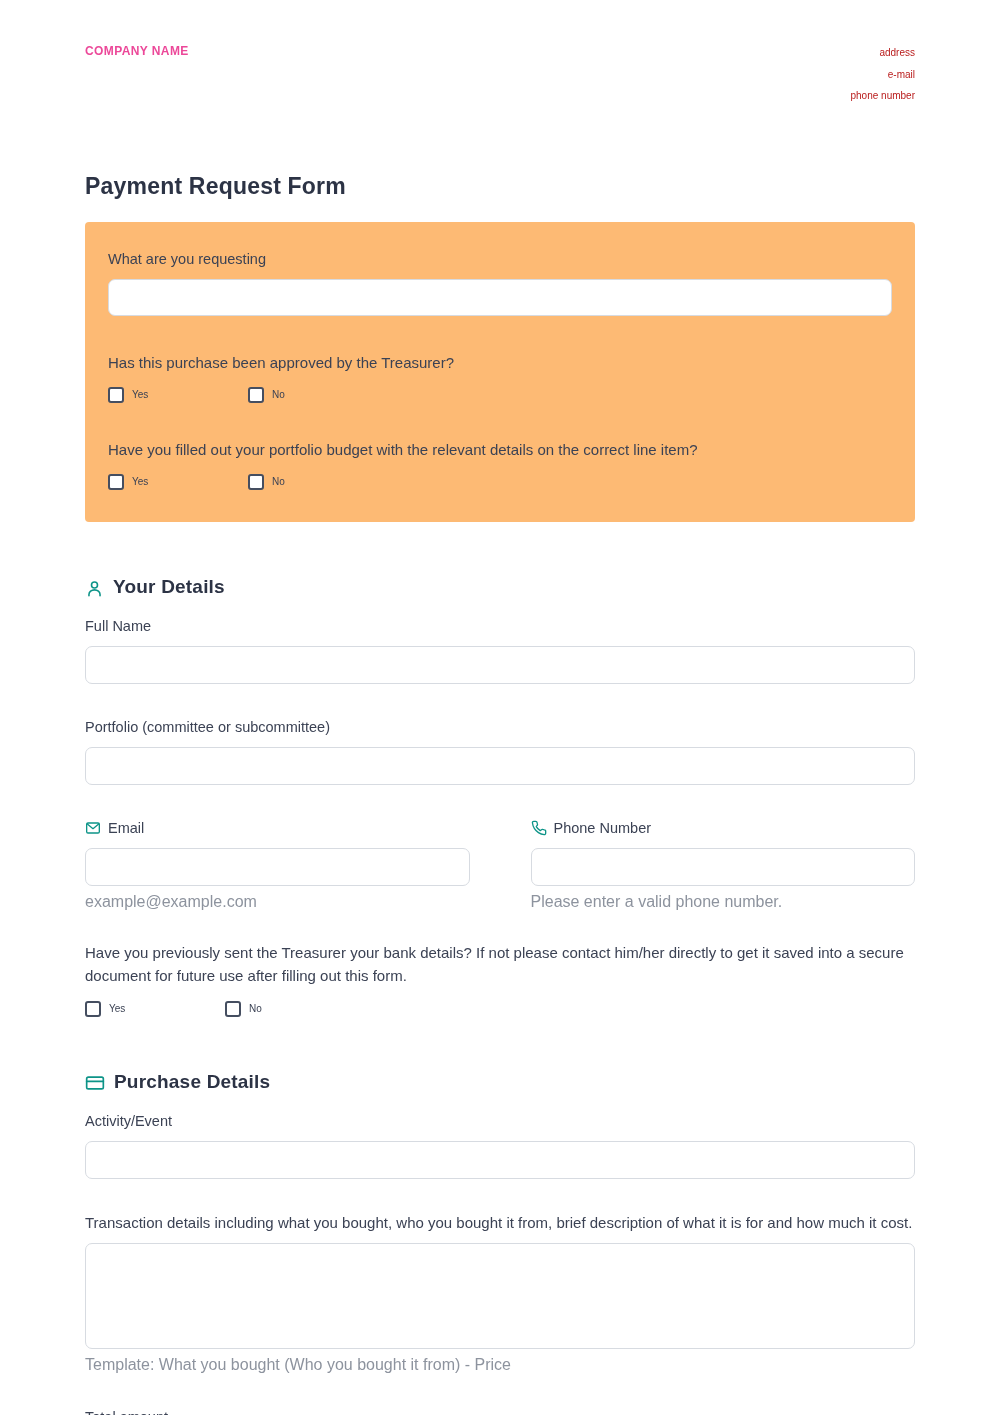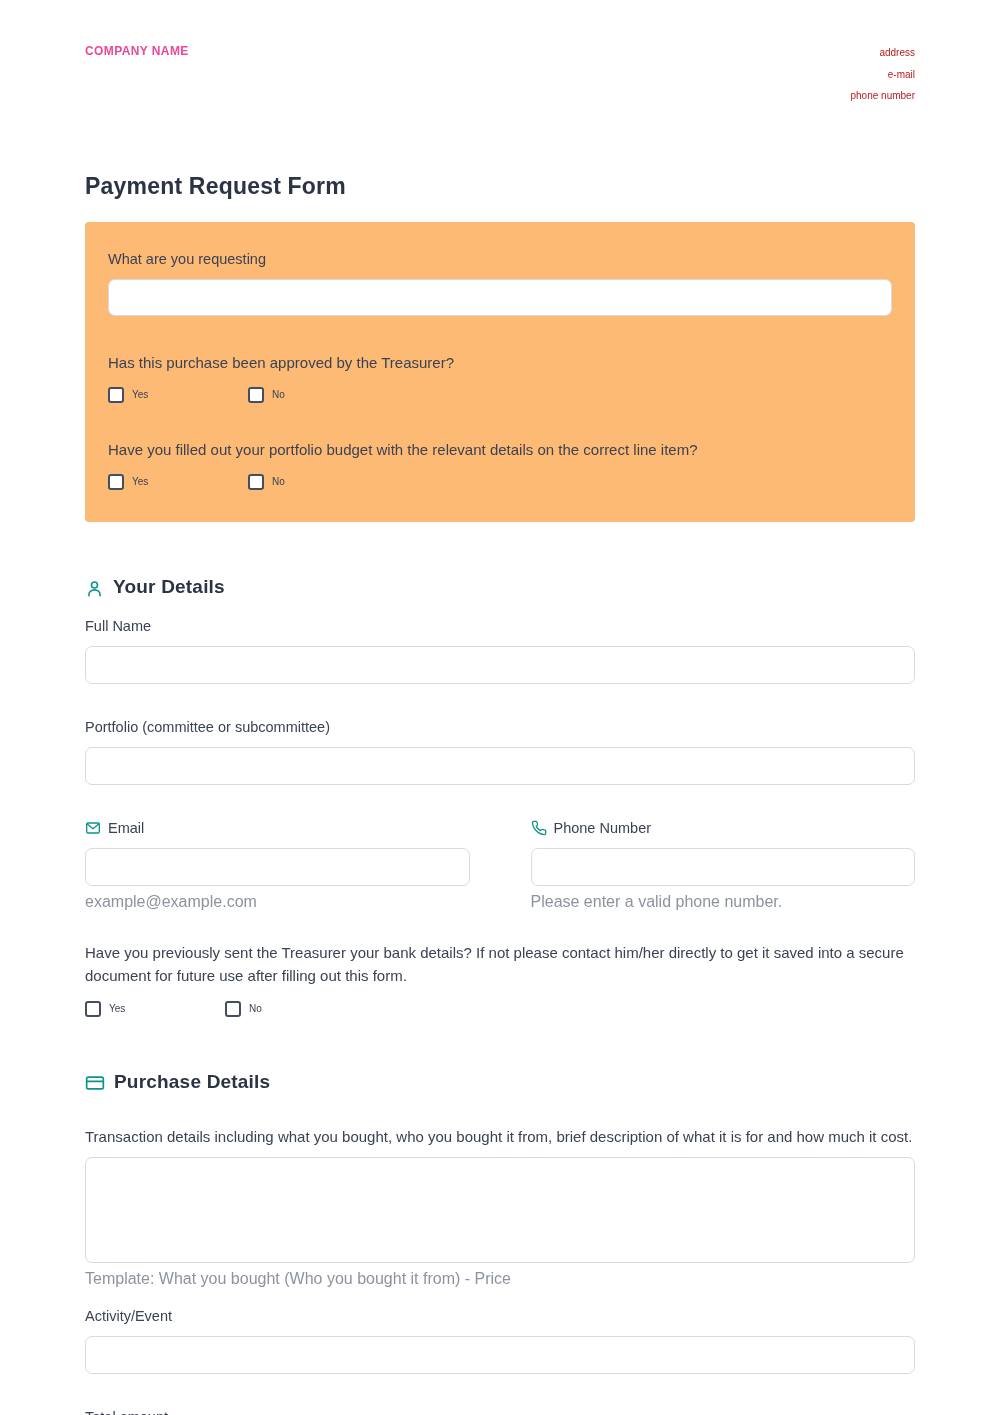--- a/index.html
+++ b/index.html
@@ -231,29 +231,29 @@
   <div class="section-header">
     <span class="icon">
       <svg class="teal-stroke" width="20" height="20" viewBox="0 0 24 24">
         <rect x="2" y="5" width="20" height="14" rx="2"></rect>
         <line x1="2" y1="10" x2="22" y2="10"></line>
       </svg>
     </span>
     <span class="section-title">Purchase Details</span>
   </div>
 
+  <div class="field-block first">
+    <div class="field-label">Activity/Event</div>
+    <input class="text-input" type="text" value="" style="">
+  </div>
+
   <div class="field-block">
     <div class="question-label">Transaction details including what you bought, who you bought it from, brief description of what it is for and how much it cost.</div>
     <textarea class="text-area" style=""></textarea>
     <div class="helper-text">Template: What you bought (Who you bought it from) - Price</div>
   </div>
 
-  <div class="field-block first">
-    <div class="field-label">Activity/Event</div>
-    <input class="text-input" type="text" value="" style="">
-  </div>
-
   <div class="field-block">
     <div class="field-label">Total amount</div>
 
   </div>
 
 </div>
 
 </body></html>

